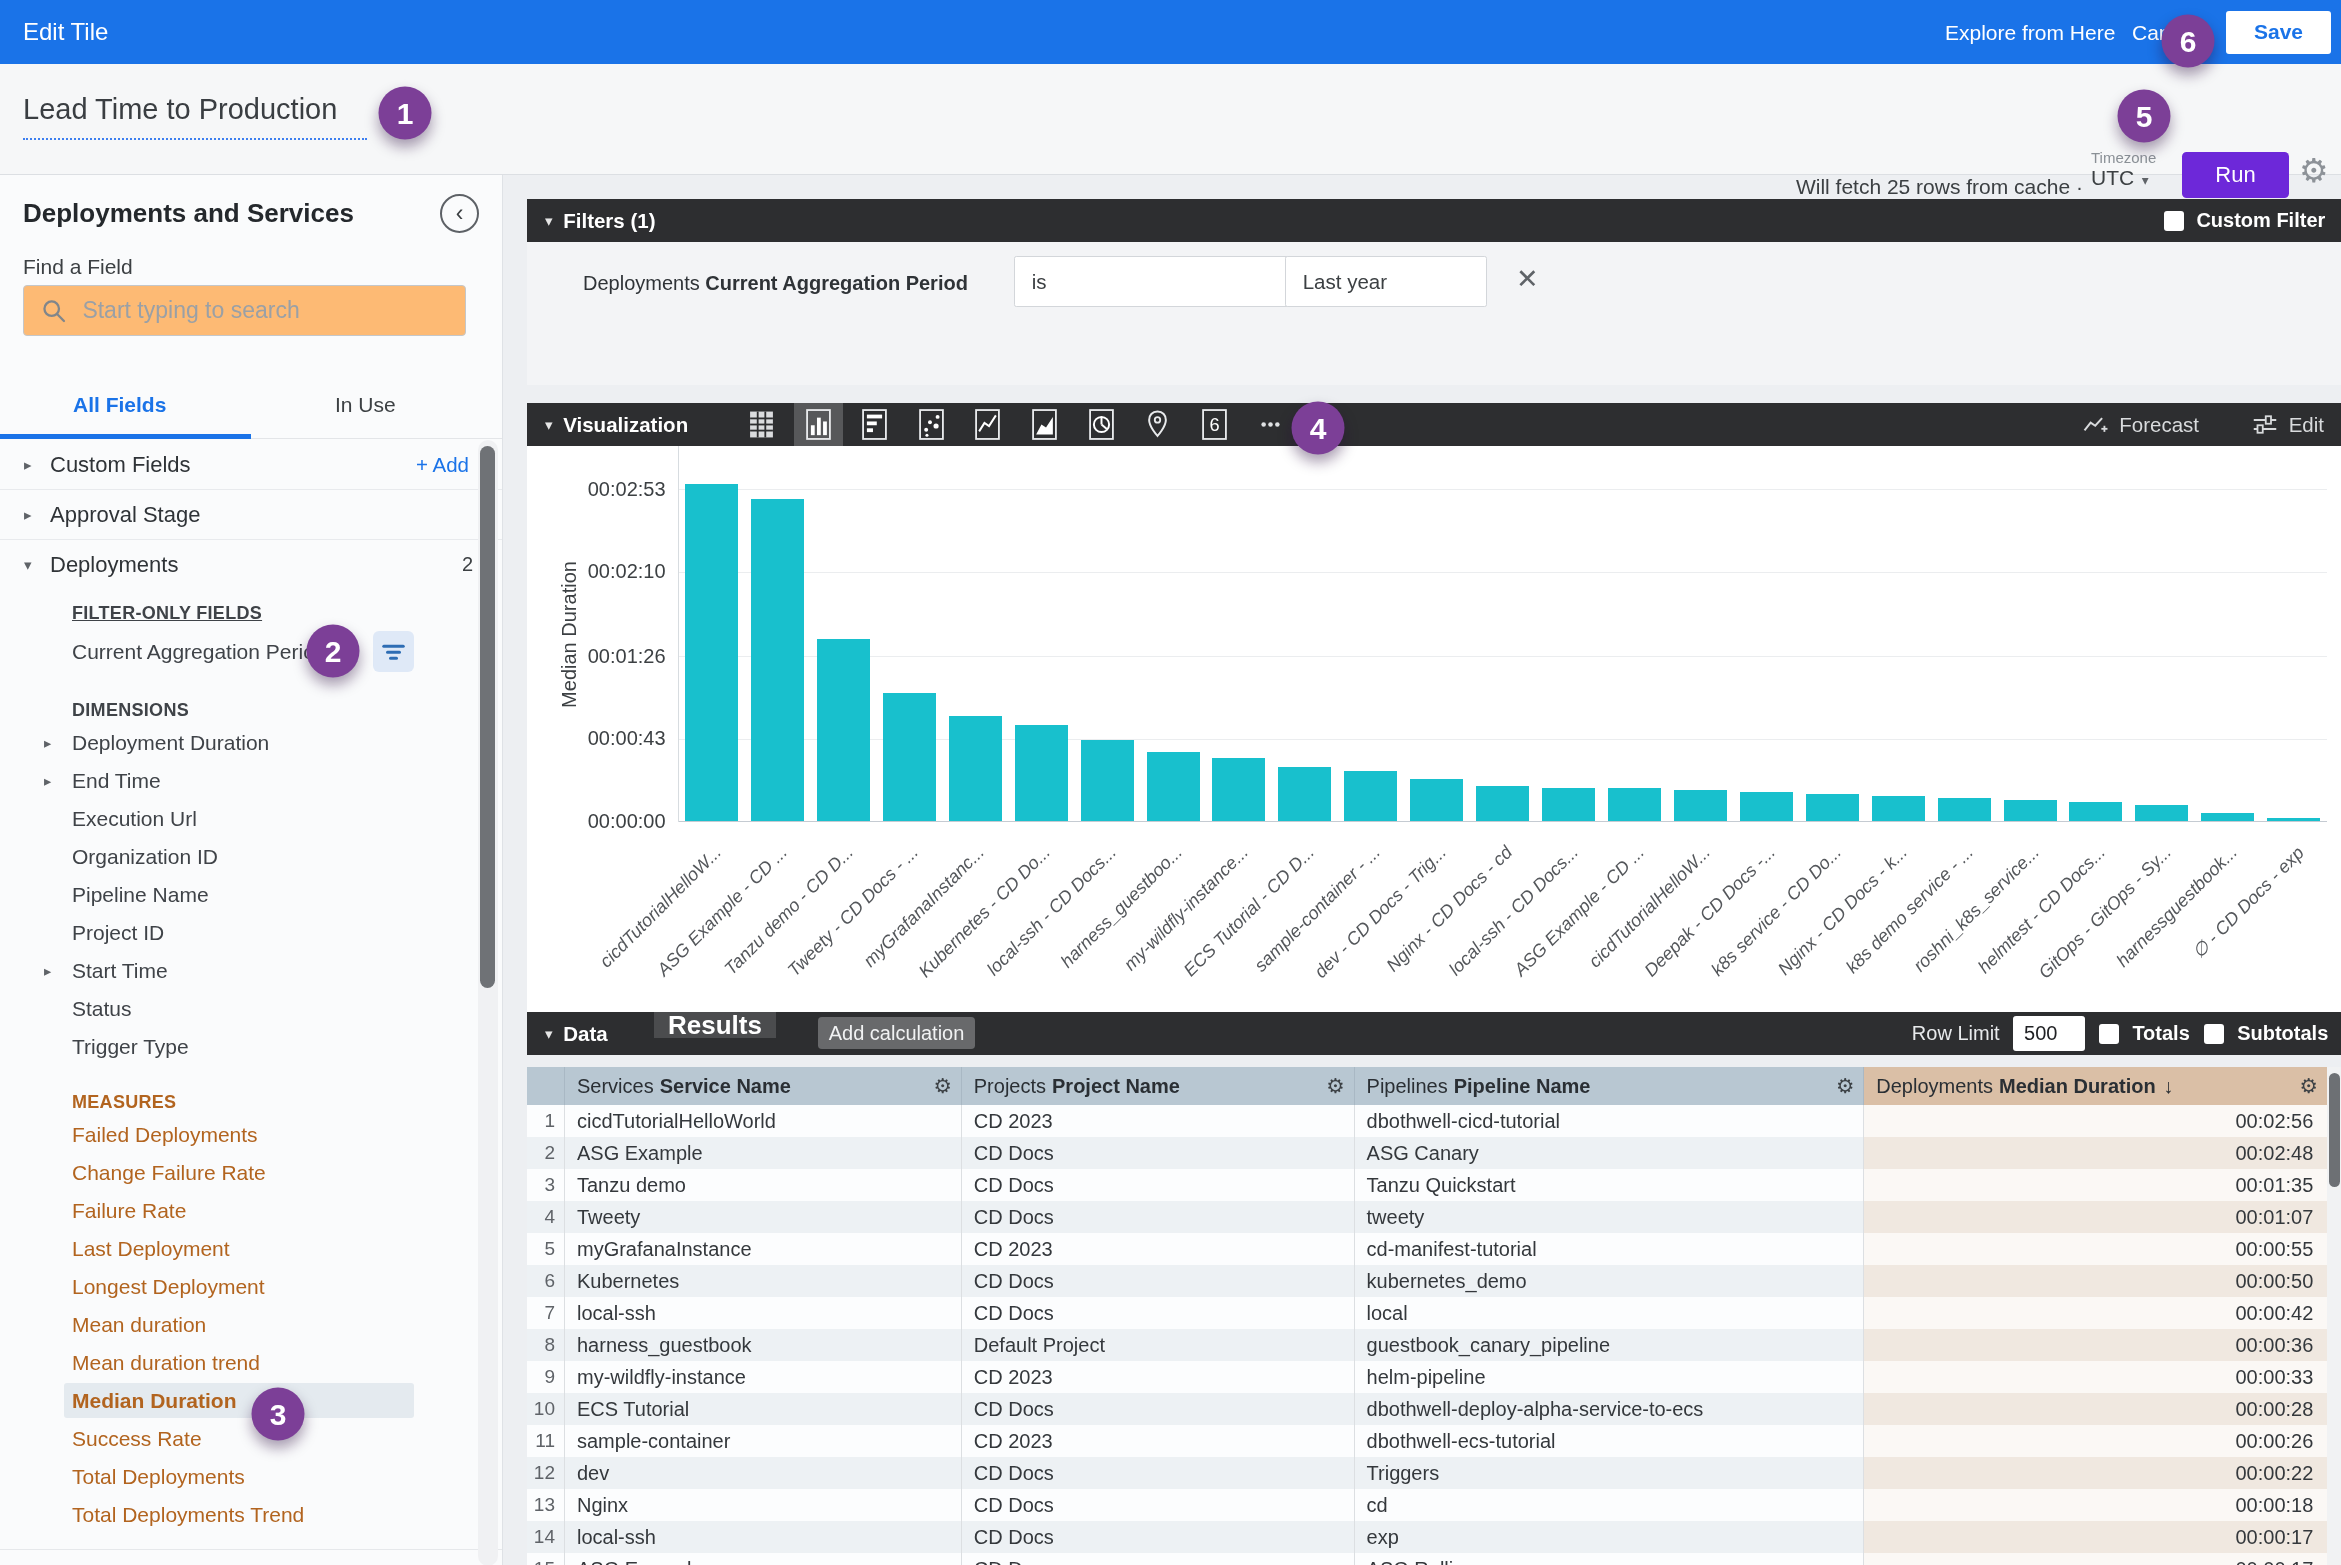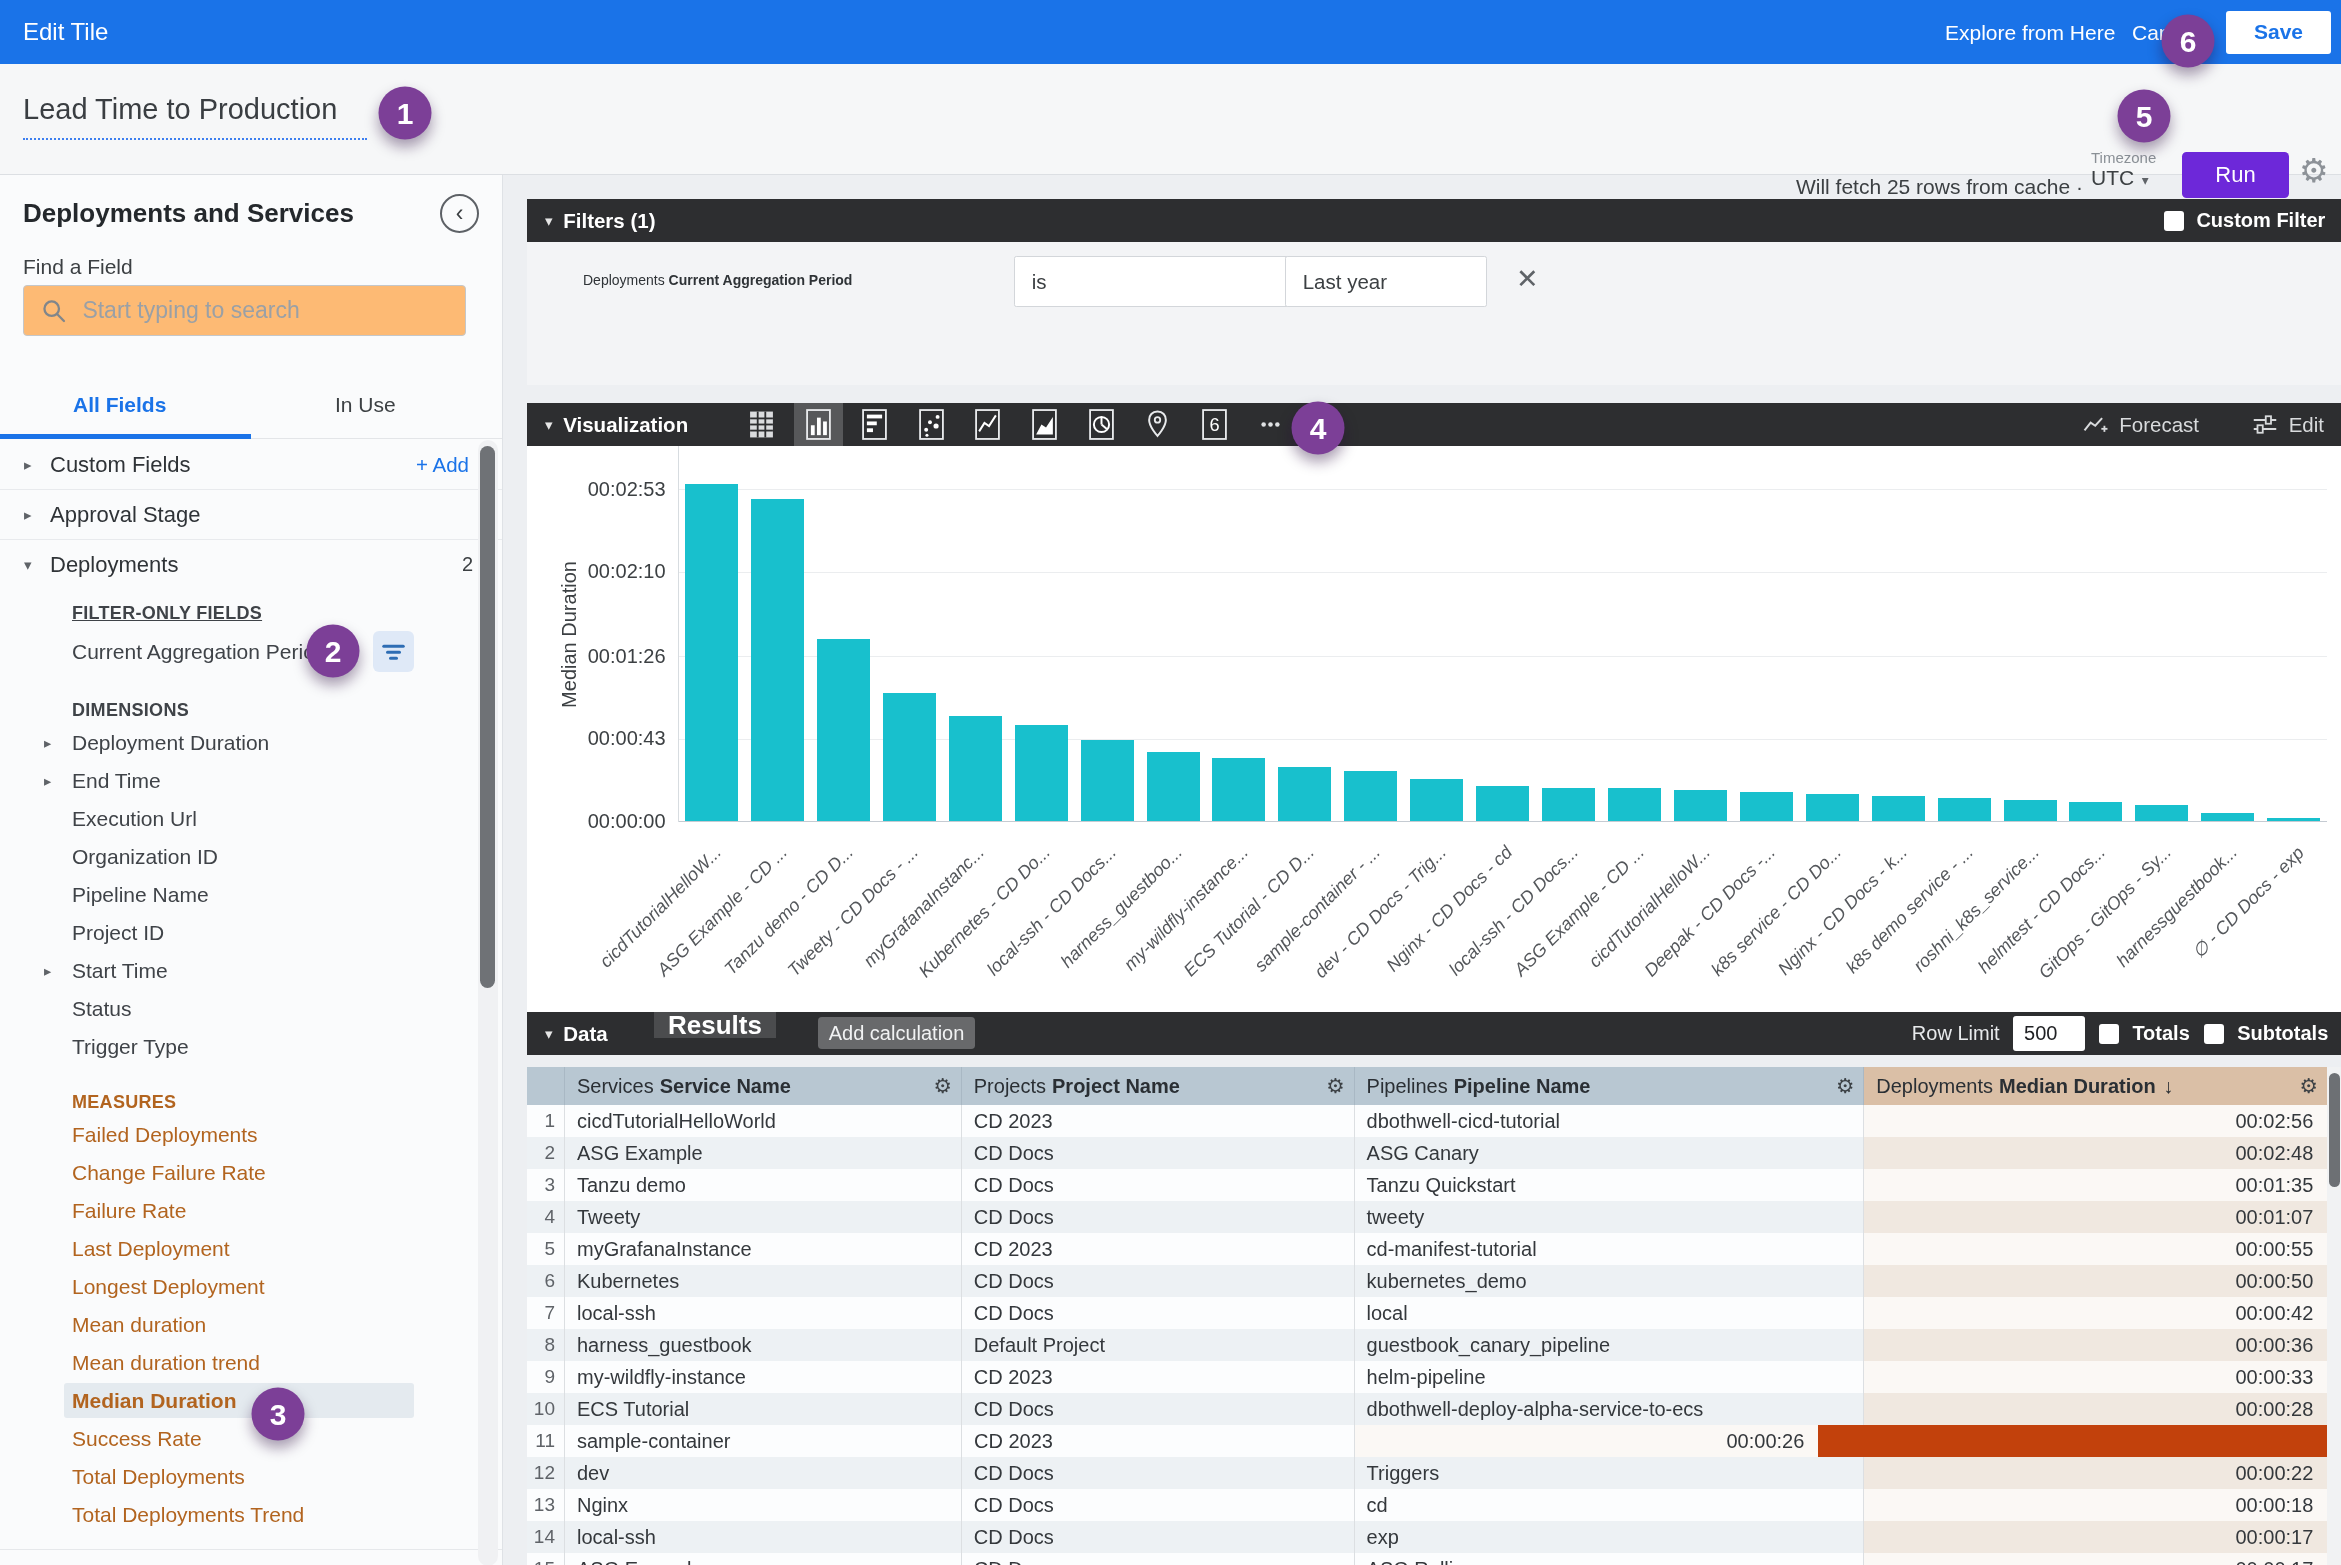--- a/index.html
+++ b/index.html
@@ -59,21 +59,21 @@
   .dark-bar{position:absolute;left:527px;width:1815px;height:43px;background:#2d2e30;color:#fff;z-index:2;}
   .bar-caret{color:#e6e6e6;font-size:15px;margin:0 10.7px 0 18px;}
   .bar-label{font-size:20.5px;font-weight:700;color:#fff;}
   .bar-left{position:absolute;left:0;top:0;height:100%;display:flex;align-items:center;}
   
   .filters-bar{top:199px;}
   .filters-right{position:absolute;right:16.7px;top:0;height:100%;display:flex;align-items:center;gap:12px;}
   .cb{width:20px;height:20px;background:#fff;border-radius:3px;flex:none;cursor:pointer;}
   .cb-label{font-size:20px;font-weight:600;color:#fff;}
   .filters-body{position:absolute;left:527px;top:242px;width:1815px;height:143px;background:#f3f4f6;}
-  .f-label{position:absolute;left:56px;top:30px;font-size:14px;color:#2f3337;}
+  .f-label{position:absolute;left:56px;top:30px;font-size:20px;color:#2f3337;}
   .f-label b{font-weight:700;}
   .op-box{position:absolute;left:487px;top:13.7px;width:259px;height:49px;background:#fff;border:0.8px solid #d3d6da;border-radius:2.3px;line-height:49px;padding-left:16.7px;font-size:20.5px;color:#3c4043;cursor:pointer;}
   .val-box{position:absolute;left:758px;top:13.7px;width:183px;height:49px;background:#fff;border:0.8px solid #d3d6da;border-radius:2.3px;line-height:49px;padding-left:16.7px;font-size:20.5px;color:#3c4043;cursor:text;}
   .f-x{position:absolute;left:989px;top:21px;font-size:27px;color:#5f6368;cursor:pointer;font-weight:300;}
   
   .viz-bar{top:403px;}
   .viz-icons{position:absolute;left:210px;top:0;height:100%;display:flex;align-items:center;}
   .vicon{width:49px;height:43px;display:flex;align-items:center;justify-content:center;margin-right:7.6px;cursor:pointer;}
   .vicon.selected{background:#57585a;}
   .viz-right{position:absolute;right:18px;top:0;height:100%;display:flex;gap:53px;align-items:center;color:#d9dbdd;font-size:20.5px;}
@@ -560,20 +560,21 @@
           <div class="td rn" style="width: 37px;">10</div>
           <div class="td" style="width: 397px;">ECS Tutorial</div>
           <div class="td" style="width: 393px;">CD Docs</div>
           <div class="td" style="width: 510px;">dbothwell-deploy-alpha-service-to-ecs</div>
           <div class="td dur" style="width: 464px;">00:00:28</div>
         </div>
         <div class="tr odd">
           <div class="td rn" style="width: 37px;">11</div>
           <div class="td" style="width: 397px;">sample-container</div>
           <div class="td" style="width: 393px;">CD 2023</div>
+          <div class="td" style="width: 510px;">dbothwell-ecs-tutorial</div>
           <div class="td dur" style="width: 464px;">00:00:26</div>
         </div>
         <div class="tr even">
           <div class="td rn" style="width: 37px;">12</div>
           <div class="td" style="width: 397px;">dev</div>
           <div class="td" style="width: 393px;">CD Docs</div>
           <div class="td" style="width: 510px;">Triggers</div>
           <div class="td dur" style="width: 464px;">00:00:22</div>
         </div>
         <div class="tr odd">

